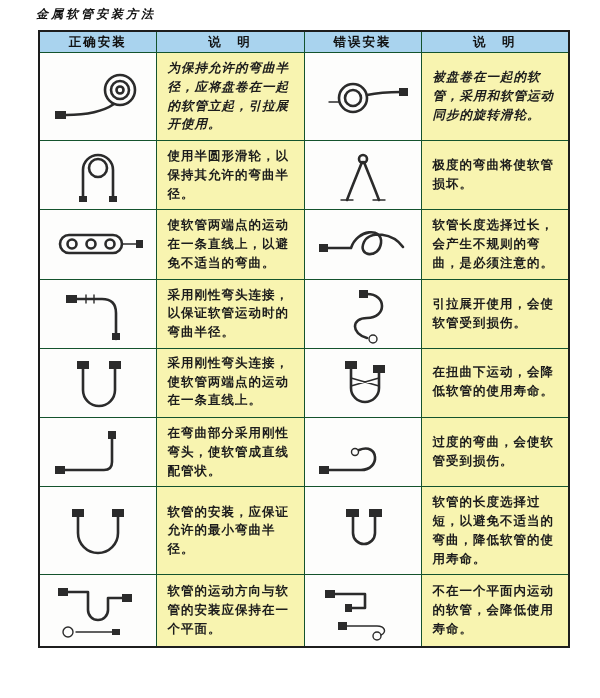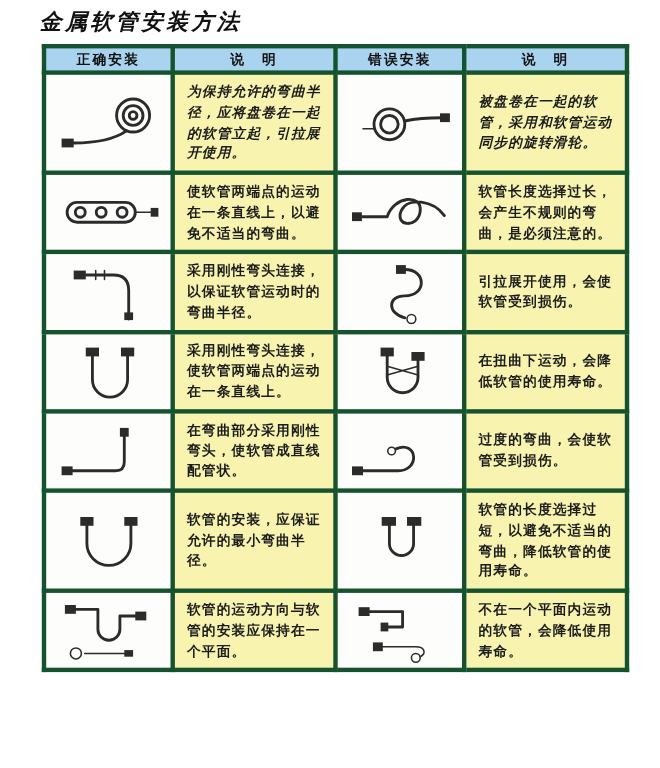--- a/index.html
+++ b/index.html
@@ -6,48 +6,48 @@
   body{
     width:600px;height:698px;background:#ffffff;overflow:hidden;
     font-family:"Liberation Sans","DejaVu Sans",sans-serif;
     -webkit-font-smoothing:antialiased;
   }
   .page{position:relative;width:600px;height:698px;}
   .title{
     margin:6px 0 7px 36px;
     font-family:"DejaVu Serif","Liberation Serif",serif;
     font-style:italic;font-weight:bold;
-    font-size:20px;color:#111;letter-spacing:3px;
+    font-size:12px;color:#111;letter-spacing:3px;
   }
   table.tbl{
     margin-left:38px;
     border-collapse:collapse;table-layout:fixed;
     width:530px;
     border:2px solid #1d1d1d;
   }
   .tbl th,.tbl td{
-    border:4px solid #14532d;
+    border:1px solid #14532d;
     padding:0;vertical-align:middle;
   }
   .tbl thead th{
     background:#a9d3ee;
     height:20px;
     font-size:12.5px;font-weight:bold;color:#111;
     letter-spacing:2px;text-align:center;
   }
   td.img-cell{background:#fdfdfc;text-align:center;}
   td.desc-cell{
     background:#f8f4b0;
     font-size:12.5px;font-weight:bold;color:#1c1c1c;
     line-height:1.5;letter-spacing:1px;
     padding:6px 9px 6px 11px;vertical-align:middle;
     text-align:left;
   }
   tr.r1{height:80px;font-style:italic;} tr.r2{height:67px;} tr.r3{height:67px;}
-  tr.r4{height:69px;} tr.r5{height:68px;} tr.r6{height:67px;}
+  tr.r4{height:69px;} tr.r5{height:68px;} tr.r6{height:67px;font-family:Liberation Mono, monospace;}
   tr.r7{height:68px;} tr.r8{height:67px;margin-top:20px;} tr.r9{height:72px;}
   .ill{display:block;margin:0 auto;}
   .ill path,.ill circle,.ill rect,.ill line,.ill ellipse{
     fill:none;stroke:#2b2b2b;stroke-width:2.6;
     stroke-linecap:round;stroke-linejoin:round;
   }
   .ill .fit{fill:#2b2b2b;stroke:none;}
   .ill .thin{stroke-width:1.4;}
 </style>
 </head>
@@ -89,20 +89,40 @@
             <circle cx="42" cy="30" r="14"></circle>
               <circle cx="42" cy="30" r="8"></circle>
             <path d="M56,27 C70,24 80,24 90,24"></path>
             <rect class="fit" x="88" y="20" width="9" height="8"></rect>
             <path class="thin" d="M28,34 h-10"></path>
           </svg>
         </td>
         <td class="desc-cell">被盘卷在一起的软管，采用和软管运动同步的旋转滑轮。</td>
       </tr>
 
+      <tr class="r2">
+        <td class="img-cell">
+          <svg class="ill" width="104" height="58" viewBox="0 0 104 58">
+            <circle cx="52" cy="22" r="9"></circle>
+            <path d="M37,54 V24 a15,15 0 0 1 30,0 V54"></path>
+            <rect class="fit" x="33" y="50" width="8" height="6"></rect>
+            <rect class="fit" x="63" y="50" width="8" height="6"></rect>
+          </svg>
+        </td>
+        <td class="desc-cell">使用半圆形滑轮，以保持其允许的弯曲半径。</td>
+        <td class="img-cell">
+          <svg class="ill" width="104" height="58" viewBox="0 0 104 58">
+            <circle cx="52" cy="13" r="4"></circle>
+            <path d="M36,54 C42,38 48,24 51,16"></path>
+            <path d="M68,54 C62,38 56,24 53,16"></path>
+            <path class="thin" d="M30,54 h12 M62,54 h12"></path>
+          </svg>
+        </td>
+        <td class="desc-cell">极度的弯曲将使软管损坏。</td>
+      </tr>
 
       <tr class="r3">
         <td class="img-cell">
           <svg class="ill" width="104" height="50" viewBox="0 0 104 50">
             <rect x="14" y="16" width="62" height="18" rx="9"></rect>
             <circle cx="26" cy="25" r="4.5"></circle>
               <circle cx="45" cy="25" r="4.5"></circle>
               <circle cx="64" cy="25" r="4.5"></circle>
             <path class="thin" d="M76,25 h16"></path>
             <rect class="fit" x="90" y="21" width="7" height="8"></rect>

